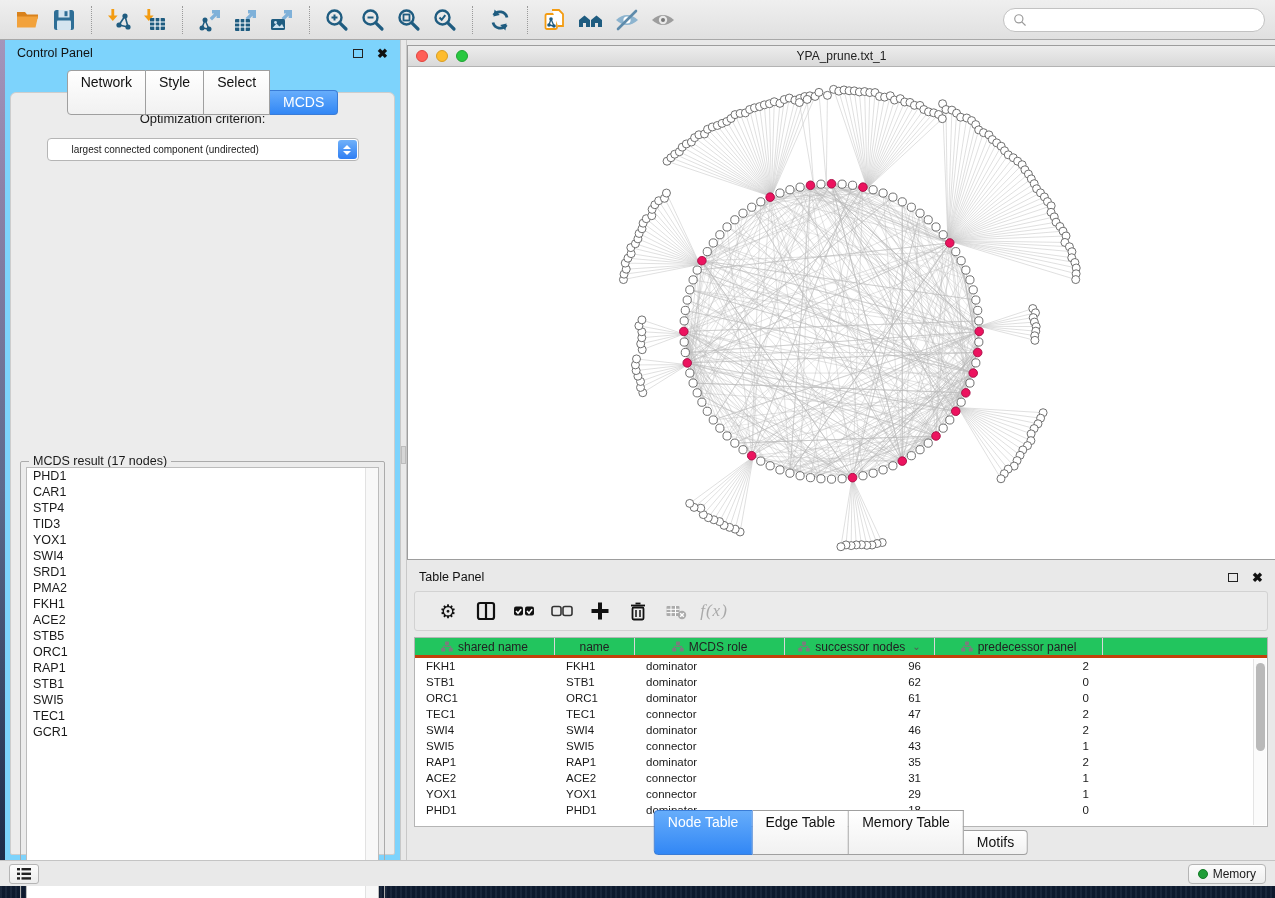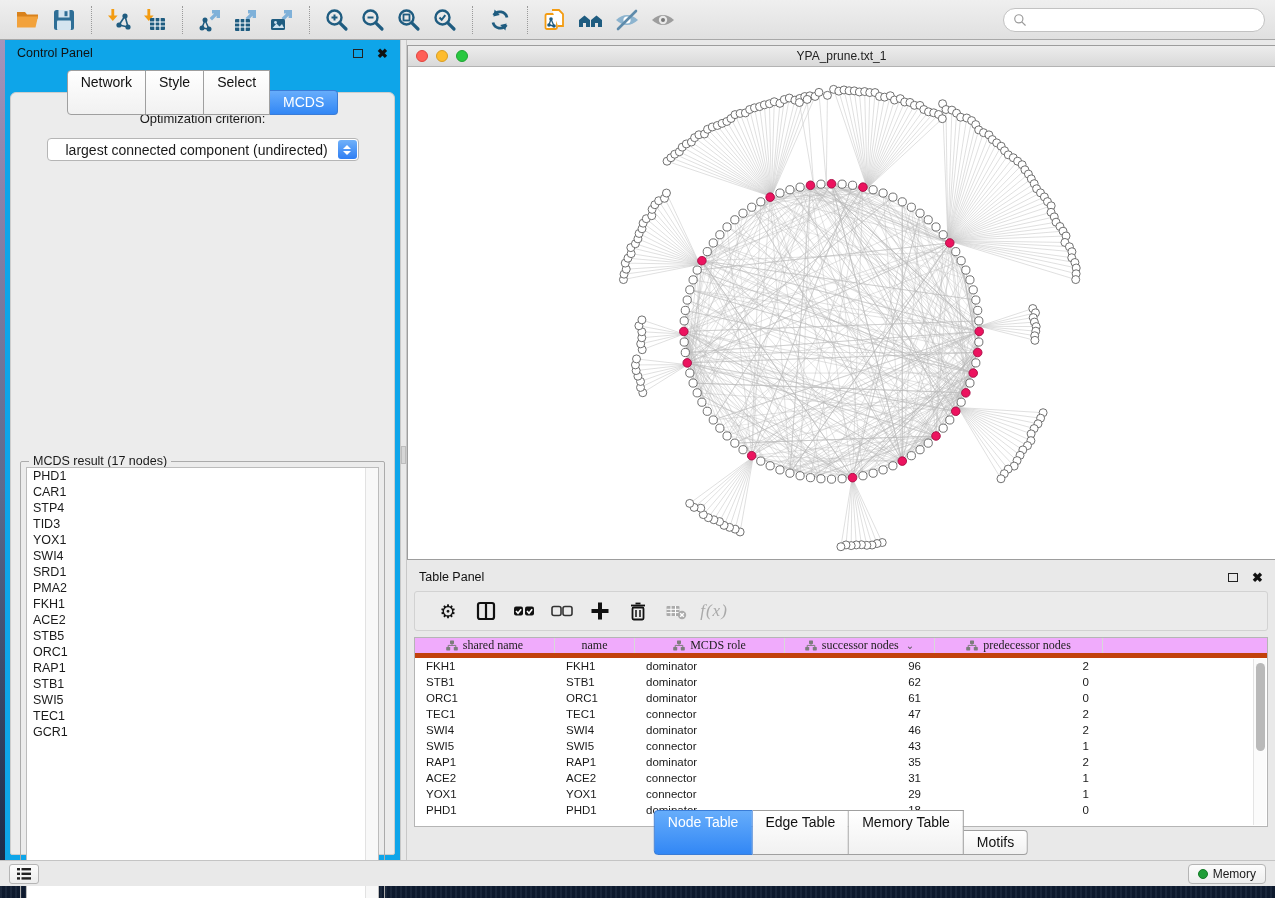--- a/index.html
+++ b/index.html
@@ -18,41 +18,41 @@
   .tool-sep { width:0; height:28px; border-left:1px dotted #9a9a9a; margin:0 9px; }
   .searchbox { margin-left:auto; width:262px; height:24px; background:#fff; border:1px solid #c2c2c2;
     border-radius:12px; display:flex; align-items:center; padding:0 9px; gap:5px; }
   .searchbox input { border:none; outline:none; flex:1; font:12px "Liberation Sans",sans-serif; background:transparent; }
 
   
   .left-strip { position:absolute; left:0; top:40px; width:5px; bottom:26px; z-index:15;
     background:linear-gradient(180deg,#a495bb 0%,#8d82a8 18%,#5d6a8c 55%,#1c2b49 100%); }
 
   
-  .control-panel { position:absolute; left:5px; top:40px; width:395px; bottom:26px; background:#0ea5e9; }
+  .control-panel { position:absolute; left:5px; top:40px; width:395px; bottom:26px; background:#7dd3fc; }
   .cp-header { height:26px; display:flex; align-items:center; padding:0 12px; }
   .panel-title { font-size:12.5px; color:#111; }
   .win-ctrls { margin-left:auto; display:flex; gap:14px; align-items:center; }
   .float-glyph { width:10px; height:9px; border:1.6px solid #222; display:inline-block; }
   .close-glyph { font-size:13px; font-weight:bold; color:#111; line-height:1; }
 
   .seg { display:inline-flex; }
   .seg .tab { background:linear-gradient(#ffffff,#f1f1f1); border:1px solid #9f9f9f; border-left:none;
     padding:3px 13px 4px; font-size:14px; color:#111; white-space:nowrap; }
   .seg .tab:first-child { border-left:1px solid #9f9f9f; border-radius:4px 0 0 4px; }
   .seg .tab:last-child { border-radius:0 4px 4px 0;margin-top:20px; }
   .seg .tab.active { background:linear-gradient(#66adfb,#3287f5); border-color:#3a7cd6; color:#fff; }
 
   .cp-tabs { position:relative; text-align:center; margin-top:4px; z-index:3; }
   .cp-body { position:absolute; top:52px; left:5px; right:5px; bottom:5px;
     background:#ececec; border:1px solid #cdcdcd; border-radius:6px 6px 2px 2px; }
   .opt-label { text-align:center; margin-top:18px; font-size:13px; }
   .cp-select { margin:12px auto 0; width:312px; height:23px; background:#fff; border:1px solid #b5b5b5;
     border-radius:4px; display:flex; align-items:center; position:relative; }
-  .cp-select .sel-text { flex:1; padding:0 18px; font-size:14px; white-space:nowrap; overflow:hidden; }
+  .cp-select .sel-text { flex:1; padding:0 4px; font-size:10px; white-space:nowrap; overflow:hidden;margin-left:20px; }
   .stepper { width:19px; height:19px; margin-right:1px; border-radius:3px;
     background:linear-gradient(#70b1f9,#2f7ef3); display:flex; flex-direction:column;
     align-items:center; justify-content:center; gap:2px; }
   .stepper .up, .stepper .dn { width:0; height:0; border-left:4px solid transparent; border-right:4px solid transparent; }
   .stepper .up { border-bottom:4px solid #fff; }
   .stepper .dn { border-top:4px solid #fff; }
   .cp-buttons { display:flex; justify-content:center; gap:14px; margin-top:13px; }
   .btn { background:linear-gradient(#ffffff,#f0f0f0); border:1px solid #ababab; border-radius:4px;
     padding:3px 16px 4px; font-size:13px; color:#111; }
   .btn.focused { box-shadow:0 0 0 3px rgba(110,165,245,.6); border-color:#6ea5f5; }
@@ -84,21 +84,21 @@
   
   .table-panel { position:absolute; left:407px; top:565px; right:0; bottom:26px; background:#e9e9e9; }
   .tp-header { height:24px; display:flex; align-items:center; padding:0 12px; }
   .tp-toolbar { margin:2px 7px 0; height:40px; background:#ebebeb; border:1px solid #d2d2d2; border-radius:3px;
     display:flex; align-items:center; padding:0 14px; gap:0; }
   .tp-tool { width:38px; height:32px; display:flex; align-items:center; justify-content:center; }
   .fx-glyph { font:italic 17px "Liberation Serif",serif; color:#a9a9a9; letter-spacing:1px; }
   .gear-glyph { font-size:19px; color:#111; line-height:1; }
 
   .table-wrap { position:absolute; top:72px; left:7px; right:7px; bottom:33px; background:#fff; border:1px solid #b5b5b5; }
-  .t-header { display:flex; height:20px; background:#f0abfc; border-bottom:5px solid #c2410c;font-family:Liberation Serif, serif; }
+  .t-header { display:flex; height:20px; background:#22c55e; border-bottom:3px solid #c2410c; }
   .t-hcell { display:flex; align-items:center; justify-content:center; gap:5px; font-size:12px; color:#222;
     border-right:1px solid #d8d8d8; overflow:hidden; white-space:nowrap; }
   .t-hcell .attr-ico { flex:0 0 auto; }
   .sort-ind { font-size:10px; color:#555; margin-left:2px; }
   .t-body { position:relative; }
   .t-row { display:flex; height:16px; }
   .t-cell { font-size:11.5px; line-height:16px; white-space:nowrap; overflow:hidden; }
   .t-cell.txt { padding-left:11px; text-align:left; }
   .t-cell.num { padding-right:14px; text-align:right; }
   .t-vscroll { position:absolute; top:21px; right:1px; bottom:1px; width:13px; background:#fbfbfb; border-left:1px solid #e4e4e4; }
@@ -1306,21 +1306,21 @@
             <span>
               <svg class="ico attr-ico" width="12" height="11" viewBox="0 0 12 11">
                 <g fill="#7c7c7c">
                   <rect x="4" y="0.5" width="4" height="3.4" rx="0.6"></rect>
                   <rect x="0.2" y="7" width="4" height="3.4" rx="0.6"></rect>
                   <rect x="7.8" y="7" width="4" height="3.4" rx="0.6"></rect>
                 </g>
                 <path d="M6 4v1.4M2.2 7V5.4h7.6V7" stroke="#7c7c7c" fill="none"></path>
               </svg>
             </span>
-            <span>predecessor nodes</span>
+            <span>predecessor panel</span>
           </div>
           <div class="t-hcell" style="flex: 1 1 0%; border-right: none;"></div>
         </div>
       <div class="t-body" id="t-body">
           <div class="t-row">
             <div class="t-cell txt" style="width: 140px;">FKH1</div>
             <div class="t-cell txt" style="width: 80px;">FKH1</div>
             <div class="t-cell txt" style="width: 150px;">dominator</div>
             <div class="t-cell num" style="width: 150px;">96</div>
             <div class="t-cell num" style="width: 168px;">2</div>

